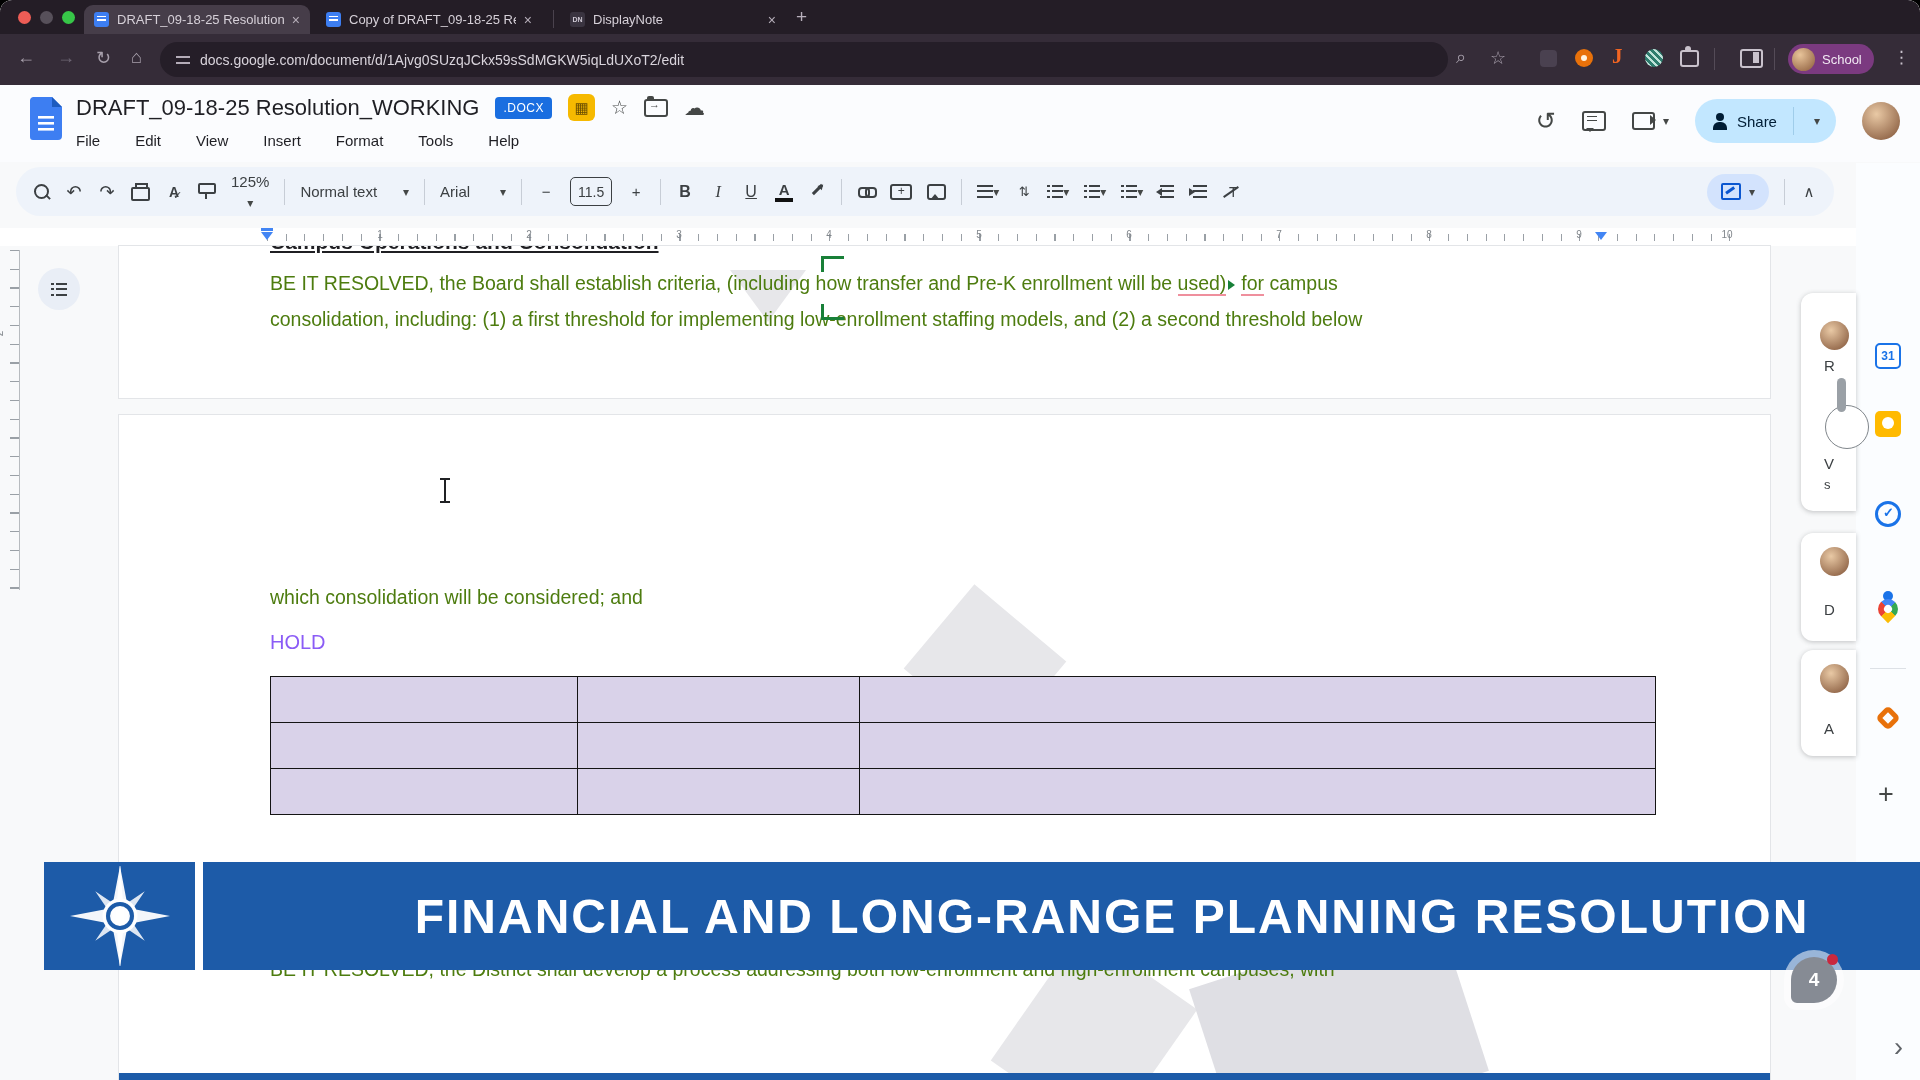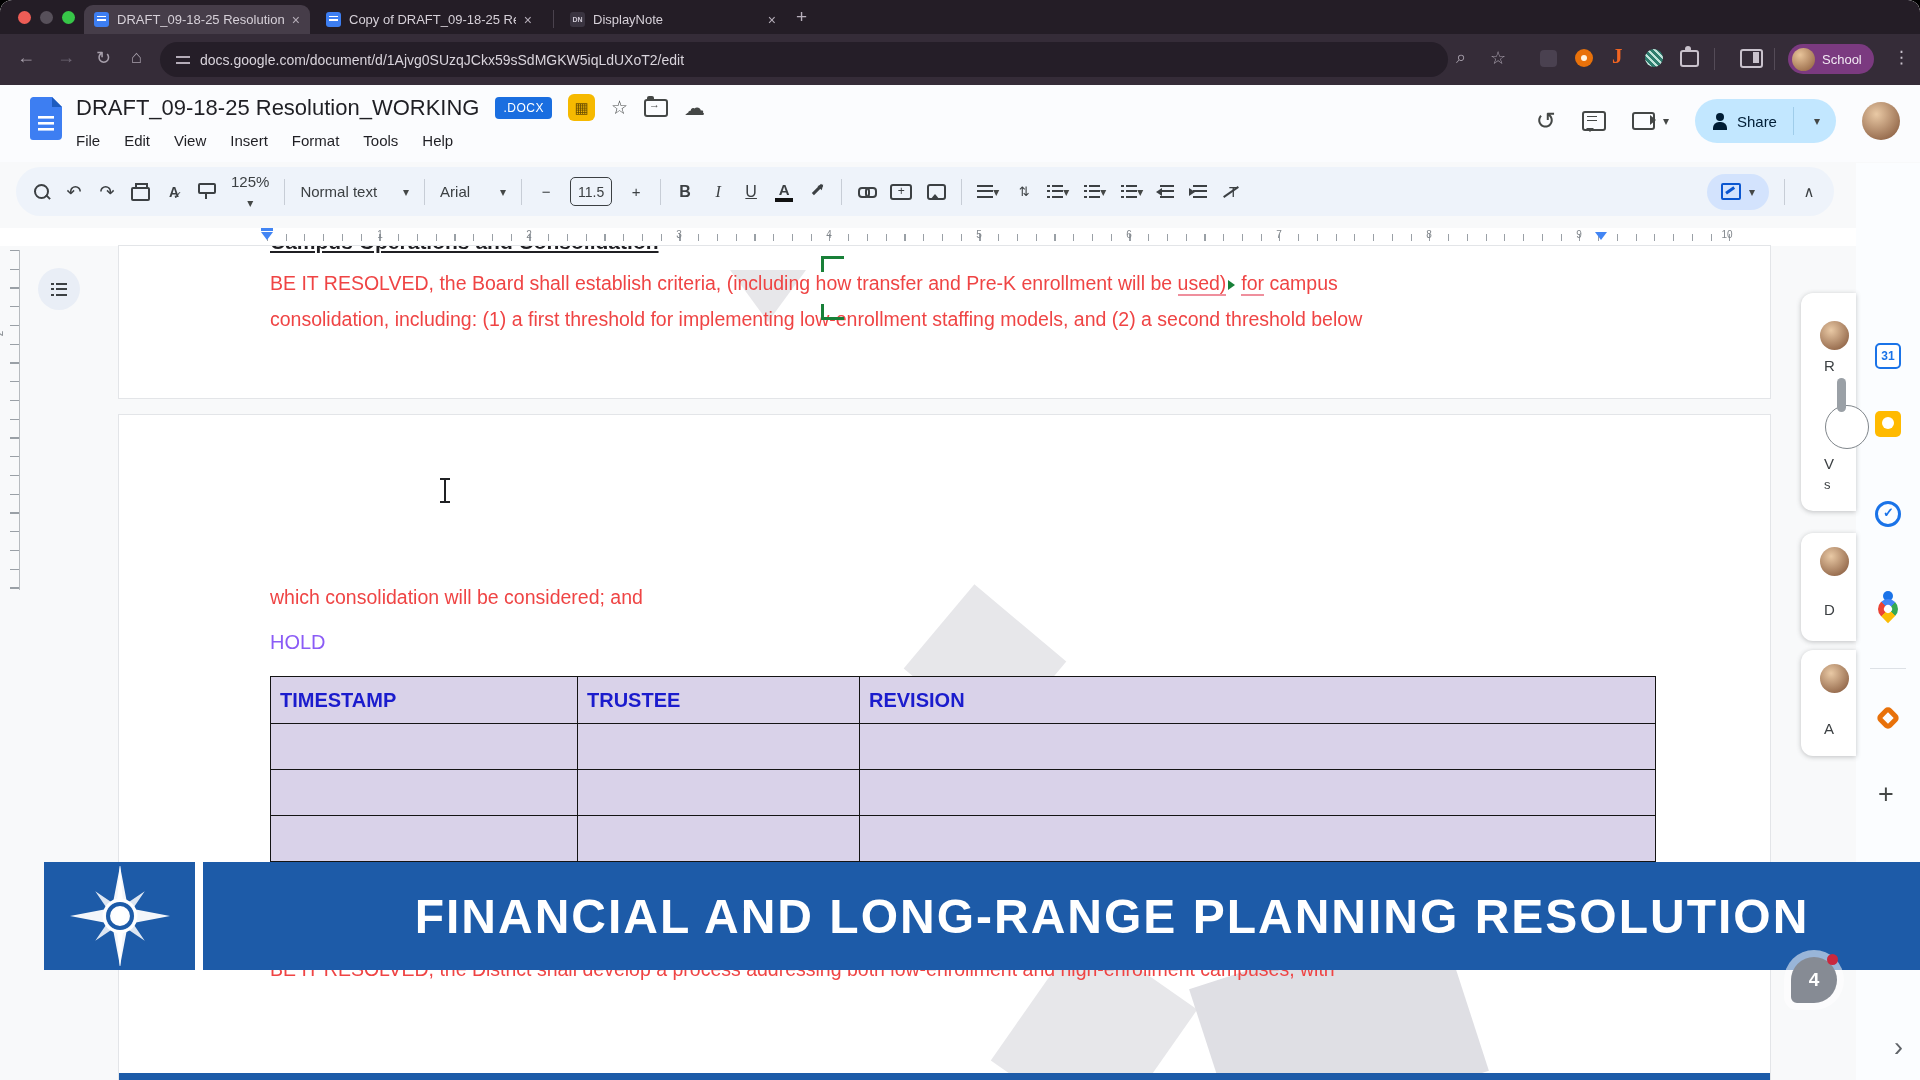--- a/index.html
+++ b/index.html
@@ -54,21 +54,21 @@
   .dlogo{position:absolute;left:30px;top:12px;}
   .title-row{position:absolute;left:76px;top:9px;display:flex;align-items:center;gap:16px;}
   .dtitle{font-size:22px;color:#1f1f24;}
   .docx{background:#1a6ee0;color:#fff;font-size:12px;font-weight:normal;border-radius:4px;padding:4px 8px;letter-spacing:.5px;}
   .ybadge{width:27px;height:27px;border-radius:6px;background:#f6b900;color:#6a4d00;display:flex;align-items:center;justify-content:center;font-size:15px;}
   .hico{color:#444746;font-size:19px;}
   .folder{width:20px;height:14px;border:2px solid #444746;border-radius:3px;position:relative;}
   .folder::before{content:"";position:absolute;top:-5px;left:1px;width:7px;height:3px;background:#444746;border-radius:2px 2px 0 0;}
   .folder::after{content:"→";position:absolute;left:3px;top:-3px;font-size:11px;color:#444746;}
   .cloud{position:relative;font-size:21px;color:#444746;}
-  .menu-row{position:absolute;left:64px;top:44px;display:flex;color:#1f1f24;font-size:15px;}
+  .menu-row{position:absolute;left:64px;top:44px;display:flex;color:#1f1f24;font-size:15px;gap:11px;}
   .menu-row span{padding:3px 12px;border-radius:6px;}
   .hdr-right{position:absolute;right:20px;top:14px;display:flex;align-items:center;gap:26px;}
   .histo{font-size:24px;color:#444746;}
   .cmt{width:20px;height:16px;border:2px solid #444746;border-radius:3px;position:relative;}
   .cmt::before{content:"";position:absolute;left:2px;bottom:-7px;border:4px solid transparent;border-top-color:#444746;}
   .cmt::after{content:"";position:absolute;left:3px;top:3px;width:10px;height:6px;
       background:repeating-linear-gradient(#444746 0 1.5px,transparent 1.5px 4px);}
   .cam{width:19px;height:14px;border:2px solid #444746;border-radius:3px;position:relative;margin-right:2px;}
   .cam::after{content:"";position:absolute;right:-8px;top:1px;border:5px solid transparent;border-left:6px solid #444746;}
   .caret{color:#444746;font-size:12px;}
@@ -137,21 +137,21 @@
   .vruler{position:absolute;left:6px;top:250px;width:13px;height:340px;border-right:1px solid #b7bbbf;
       background:repeating-linear-gradient(#9aa0a6 0 1px,transparent 1px 18.75px) 4px 0/9px 100% no-repeat;}
   .vruler .vn{position:absolute;left:-9px;top:78px;font-size:10px;color:#80868b;transform:rotate(-90deg);}
   .outline-btn{position:absolute;left:38px;top:268px;width:42px;height:42px;border-radius:50%;background:#e9eef6;
       display:flex;align-items:center;justify-content:center;}
 
   
   .page{position:absolute;left:119px;width:1651px;background:#fff;box-shadow:0 0 0 1px #e3e5e8;}
   .page1{top:246px;height:152px;overflow:hidden;}
   .page2{top:415px;height:665px;overflow:hidden;}
-  .doct{font-size:19.5px;color:#ef4444;white-space:nowrap;position:absolute;z-index:2;}
+  .doct{font-size:19.5px;color:#4d7c0f;white-space:nowrap;position:absolute;z-index:2;}
   .headcut{left:151px;top:-16px;font-weight:bold;text-decoration:underline;font-size:21px;color:#1f1f23;position:absolute;white-space:nowrap;}
   .pinku{border-bottom:2.5px solid #ef8f9d;}
   .gcaret{display:inline-block;width:0;height:0;border:5px solid transparent;border-left:7px solid #188038;margin:0 1px 0 2px;}
   .cnr{position:absolute;width:20px;height:13px;z-index:3;}
   .cnr-t{left:702px;top:10px;border-top:3px solid #188038;border-left:3px solid #188038;}
   .cnr-b{left:702px;top:58px;border-bottom:3px solid #188038;border-left:3px solid #188038;}
   .holdtxt{position:absolute;left:151px;top:216px;font-size:20px;z-index:2;}
   .dtable{position:absolute;left:151px;top:261px;border-collapse:collapse;z-index:2;}
   .dtable td,.dtable th{border:1.4px solid #141414;background:#d9d2e9;padding:0 0 0 9px;text-align:left;}
   .dtable th{height:46px;font-size:20px;}
@@ -421,25 +421,20 @@
   </div>
 
   <div class="page page2">
     <div class="wm" style="left:806px;top:195px;width:120px;height:110px;transform:rotate(40deg);"></div>
     <div class="wm" style="left:905px;top:540px;width:140px;height:160px;transform:rotate(35deg);"></div>
     <div class="wm" style="left:1090px;top:530px;width:260px;height:170px;transform:rotate(-18deg);background:#dfdfe4;"></div>
     <div class="doct" style="left:151px;top:159px;margin-top:12px;">which consolidation will be considered; and</div>
     <div class="holdtxt" style="color:#8b5cf6;">HOLD</div>
     <table class="dtable">
       <tbody>
-          <tr>
-        <th class="c1" style="color:#1b1ccd;">TIMESTAMP</th>
-        <th class="c2" style="color:#1b1ccd;">TRUSTEE</th>
-        <th class="c3" style="color:#1b1ccd;">REVISION</th>
-      </tr>
       <tr>
             <td class="c1"></td>
             <td class="c2"></td>
             <td class="c3"></td>
           </tr>
       <tr>
             <td class="c1"></td>
             <td class="c2"></td>
             <td class="c3"></td>
           </tr>

